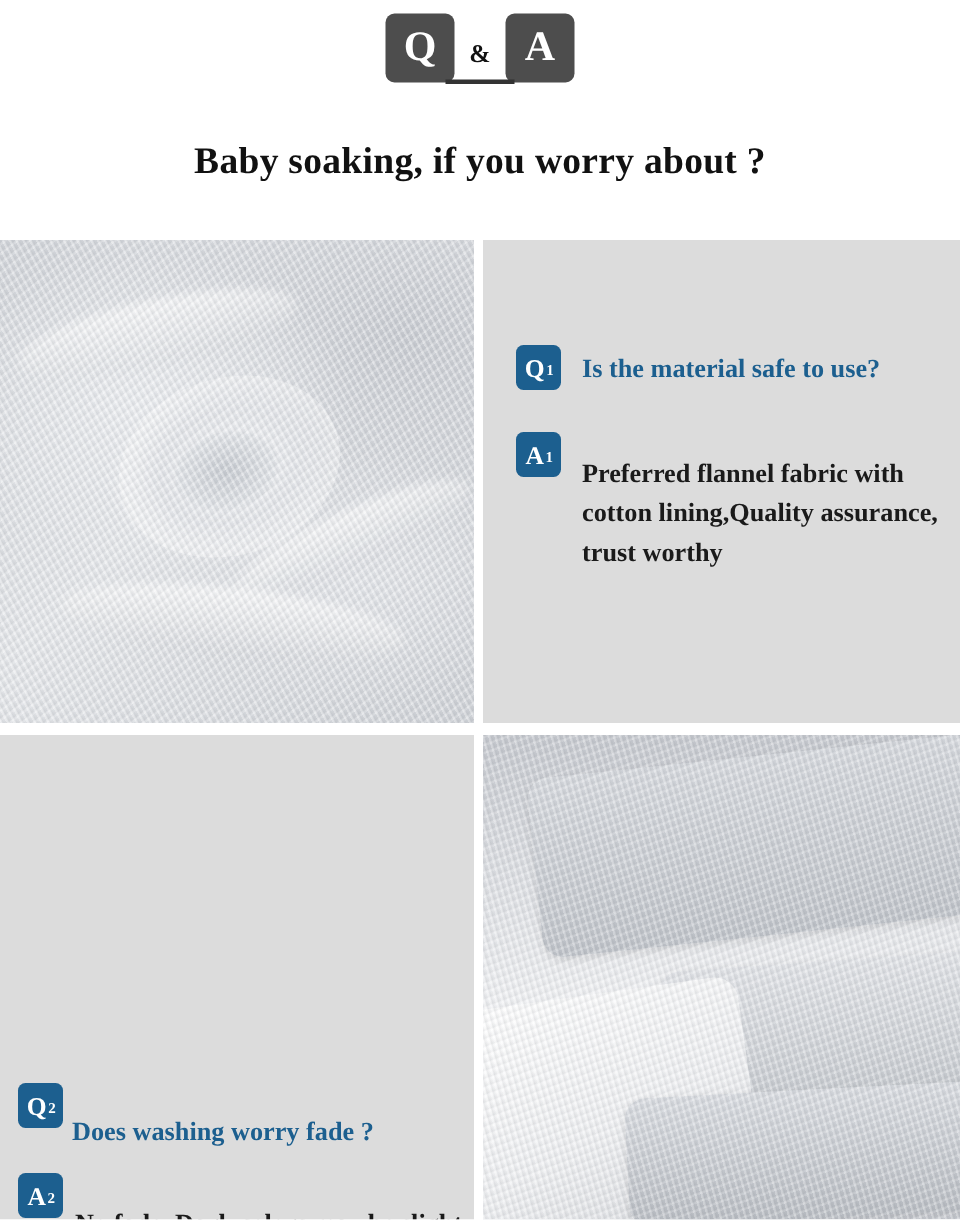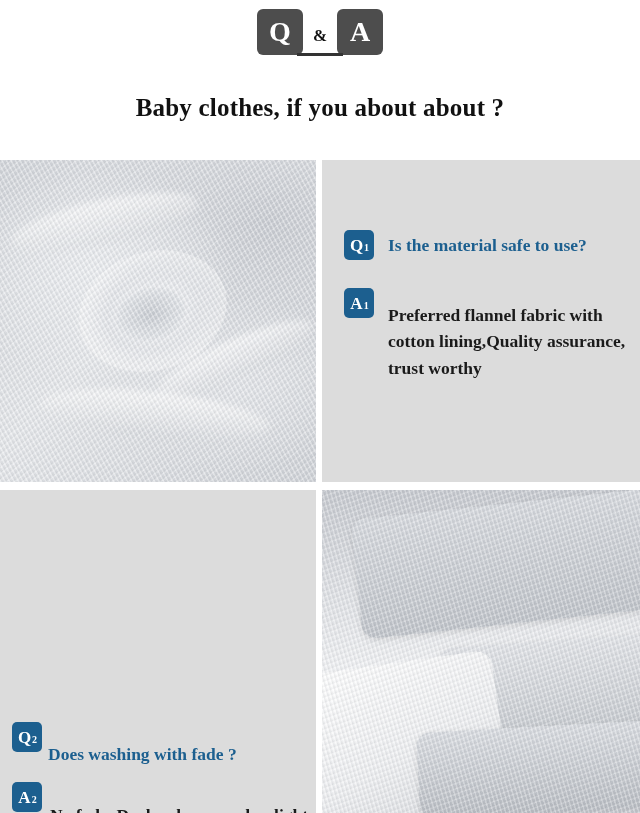--- a/index.html
+++ b/index.html
@@ -244,21 +244,21 @@
 
 <div class="page">
 
   <div class="badge-row">
     <div class="badge">Q</div>
     <div class="amp">&amp;</div>
     <div class="badge">A</div>
   </div>
   <div class="amp-underline"></div>
 
-  <div class="title">Baby clothes, if  you about about ?</div>
+  <div class="title">Baby soaking, if  you worry about ?</div>
 
   <div class="grid">
 
     <div class="cell cell-tl">
       <div class="photo photo-fur">
         <div class="fold fold-a"></div>
         <div class="fold fold-c"></div>
         <div class="swirl swirl-1"></div>
         <div class="swirl swirl-2"></div>
         <div class="fold fold-b"></div>
@@ -280,21 +280,21 @@
         <div class="answer-text a1-text">Preferred flannel fabric with cotton lining,Quality assurance, trust worthy</div>
       </div>
     </div>
 
     <div class="cell cell-bl panel-gray">
       <div class="qa-bottom">
         <div class="marker q2-marker">
           <span>Q</span>
             <sub>2</sub>
         </div>
-        <div class="question-text q2-text">Does washing with fade ?</div>
+        <div class="question-text q2-text">Does washing worry fade ?</div>
 
         <div class="marker a2-marker">
           <span>A</span>
             <sub>2</sub>
         </div>
         <div class="answer-text a2-text">No fade, Dark colors may be slight, can be alleviated by soaking in salt water</div>
       </div>
     </div>
 
     <div class="cell cell-br">

